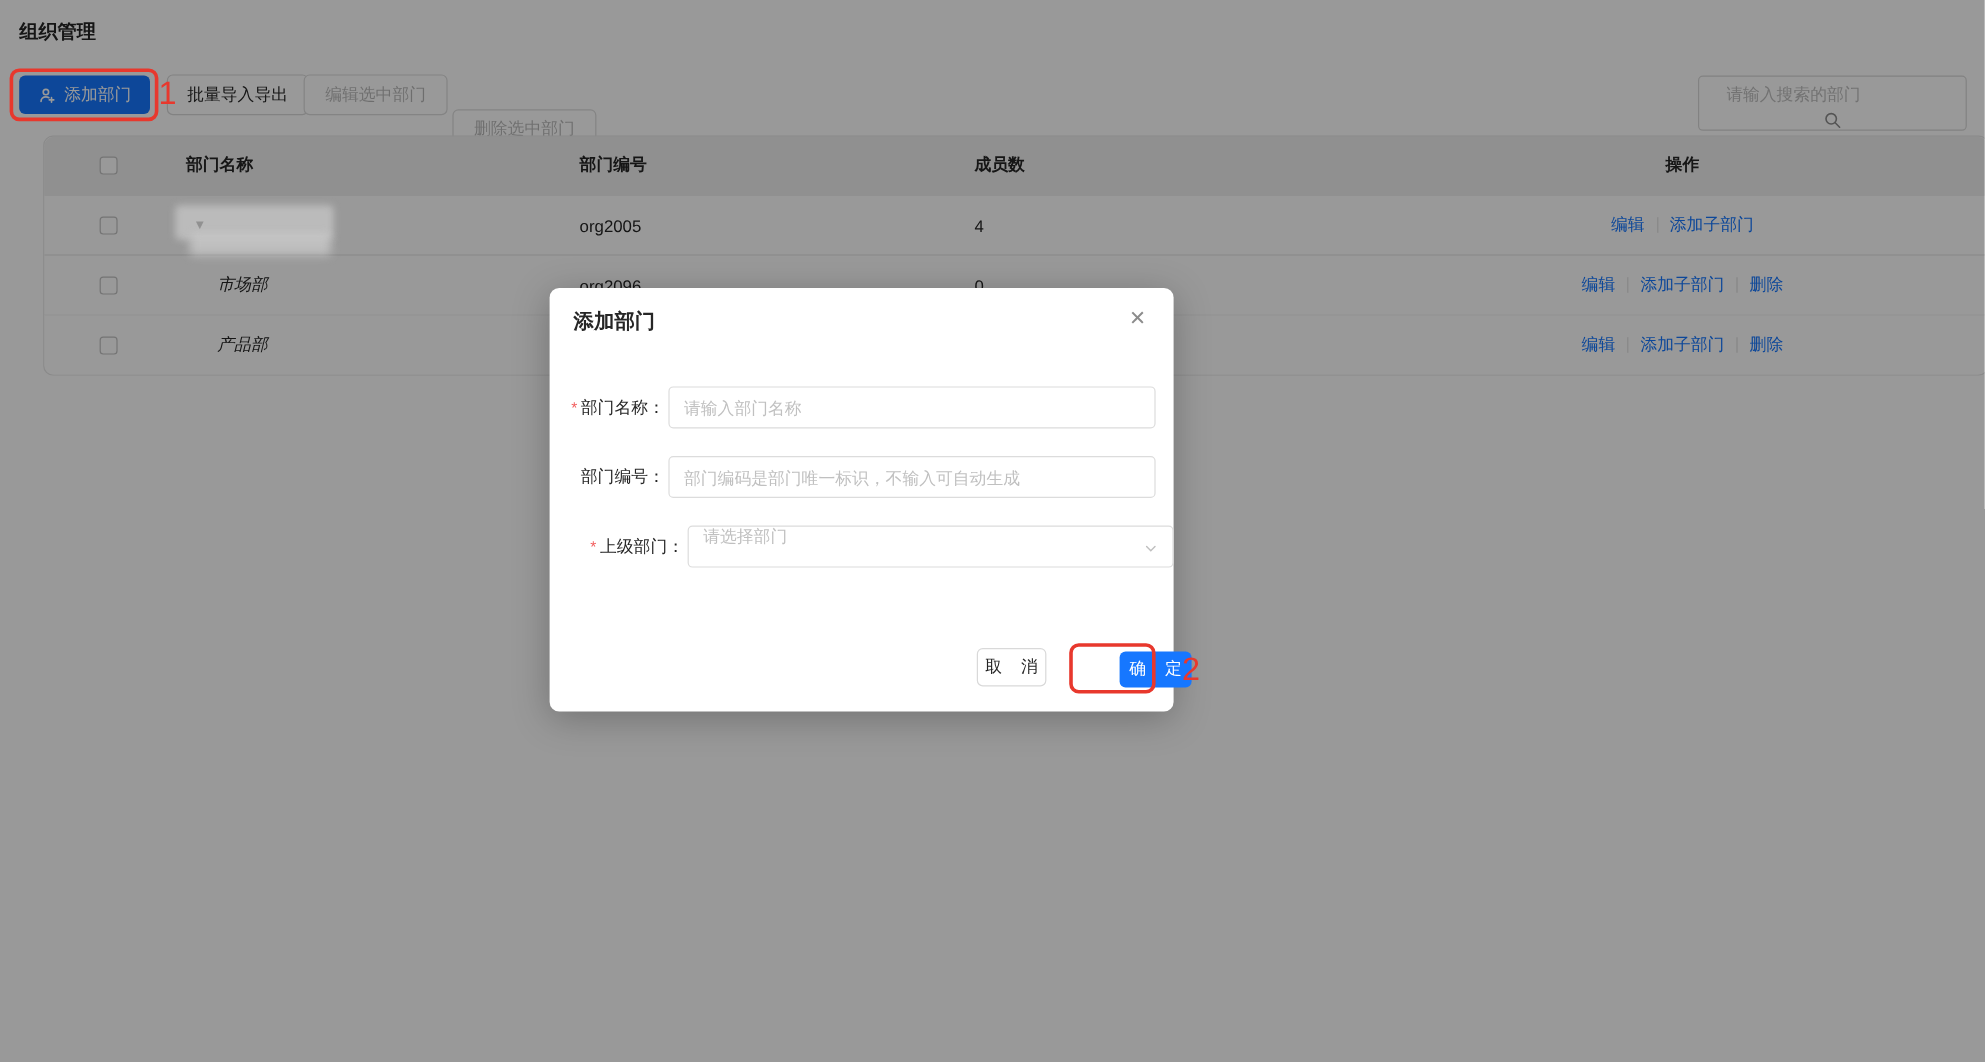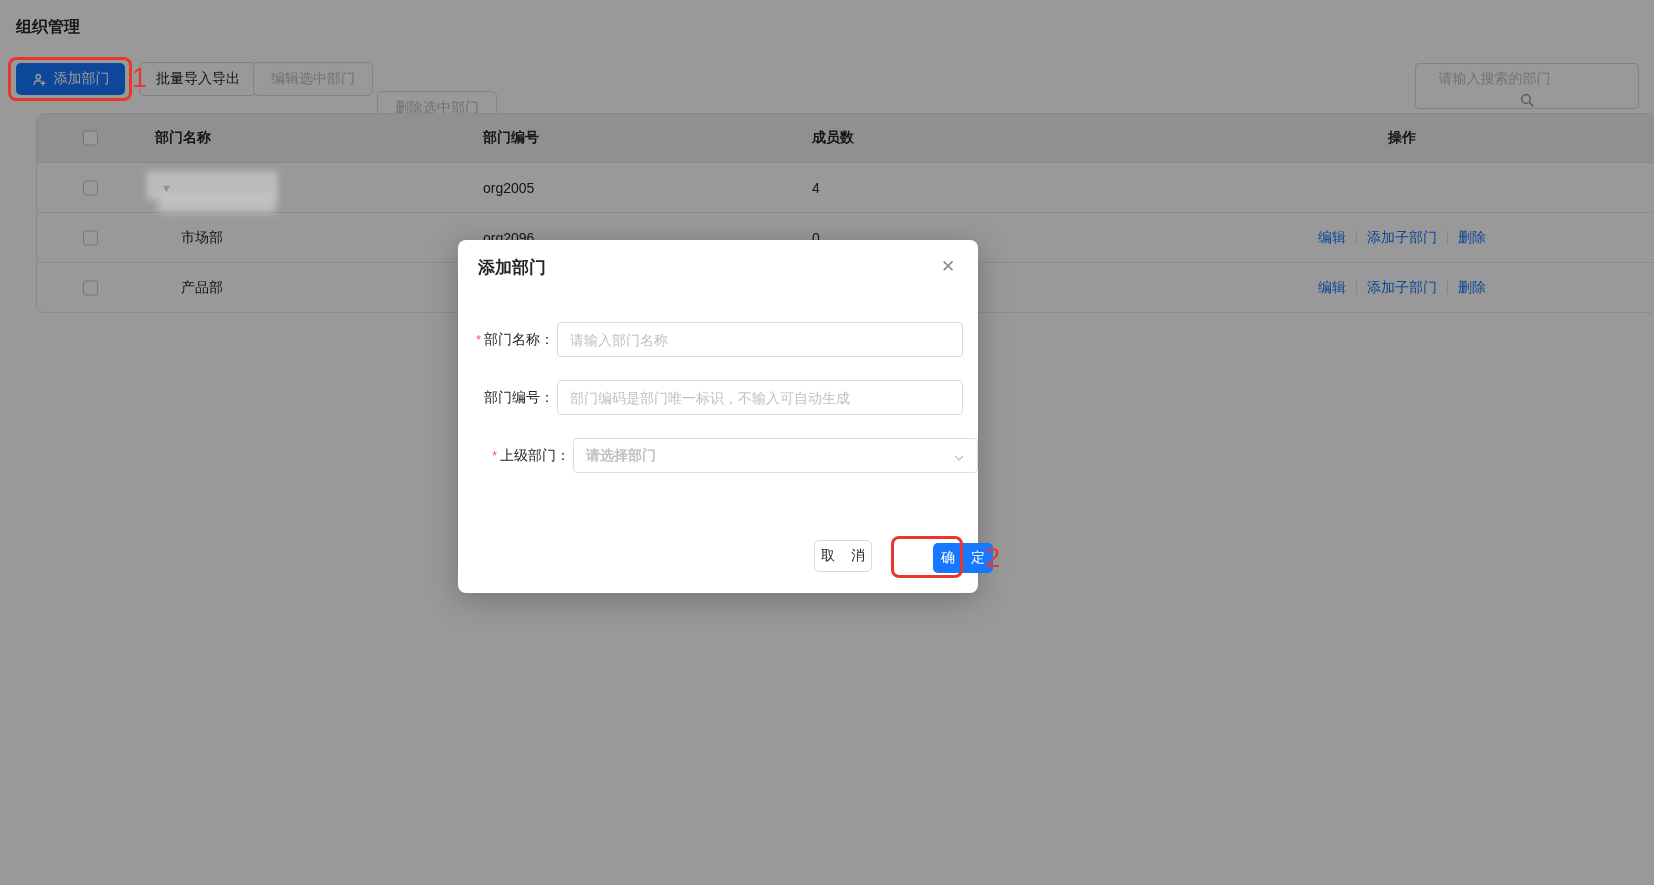--- a/index.html
+++ b/index.html
@@ -26,21 +26,21 @@
 
   
   .table { position: absolute; left: 16px; top: 113px; width: 1621px; border: 1px solid #e6e6e6; border-radius: 8px; background: #fff; margin-left: 20px; }
   .t-header { position: relative; height: 48px; background: #f0f0f0; border-radius: 8px 8px 0 0; font-weight: 600; color: #262626; font-size: 14px; }
   .t-row { position: relative; height: 50px; background: #fff; border-top: 1px solid #e8e8e8; font-size: 14px; color: #262626; }
   .t-row:last-child { border-radius: 0 0 8px 8px; }
   .cell { position: absolute; top: 50%; transform: translateY(-50%); white-space: nowrap; }
   .c-check { left: 46px; }
   .c-name-h { left: 118px; }
   .c-name-parent { left: 124px; display: flex; align-items: center; gap: 6px; }
-  .c-name-child { left: 144px; }
+  .c-name-child { left: 144px; font-style: italic; }
   .c-code { left: 446px; }
   .c-count { left: 775px; }
   .c-ops { left: 1140px; width: 450px; text-align: center; }
   .c-ops-h { left: 1140px; width: 450px; text-align: center; }
   .checkbox { width: 15px; height: 15px; border: 1px solid #c2c2c2; border-radius: 3px; background: #fff; display: inline-block; }
   .expand-caret { font-size: 11px; color: #4a4a4a; line-height: 1; }
   .op-link { color: #1677ff; cursor: pointer; }
   .op-div { display: inline-block; width: 1px; height: 13px; background: #e0e0e0; margin: 0 10px; vertical-align: -2px; }
 
   
@@ -51,24 +51,24 @@
   .mask { position: absolute; inset: 0; background: rgba(0,0,0,0.4); z-index: 10; }
 
   
   .modal { position: absolute; left: 458px; top: 240px; width: 520px; height: 353px; background: #fff; border-radius: 8px; box-shadow: 0 6px 30px rgba(0,0,0,0.25); z-index: 20; }
   .modal-title { position: absolute; left: 20px; top: 16px; font-size: 17px; font-weight: 700; color: #262626; }
   .modal-close { position: absolute; left: 476px; top: 12px; width: 28px; height: 28px; display: flex; align-items: center; justify-content: center; font-size: 17px; color: #8c8c8c; cursor: pointer; }
   .form-row { position: absolute; left: 0; width: 100%; height: 35px; display: flex; align-items: center; }
   .form-row.r1 { top: 82px; } .form-row.r2 { top: 140px; } .form-row.r3 { top: 198px; padding-left: 16px; }
   .f-label { width: 96px; text-align: right; font-size: 14px; color: #262626; flex: 0 0 96px; }
   .req { color: #f25c5c; margin-right: 3px; font-size: 13px; }
-  .f-control { margin-left: 3px; width: 406px; height: 35px; border: 1px solid #dcdcdc; border-radius: 4px; position: relative; display: flex; align-items: center; background: #fff; }
+  .f-control { margin-left: 3px; width: 406px; height: 35px; border: 1px solid #dcdcdc; border-radius: 4px; position: relative; display: flex; align-items: flex-start; background: #fff; }
   .f-control input { width: 100%; height: 100%; border: none; outline: none; padding: 0 12px; font-size: 14px; color: #262626; background: transparent; border-radius: 4px; font-family: inherit; }
   .f-control input::placeholder { color: #c0c0c0; }
-  .sel-placeholder { padding-left: 12px; font-size: 14px; color: #c0c0c0; font-weight: bold; }
+  .sel-placeholder { padding-left: 12px; font-size: 14px; color: #c0c0c0; }
   .sel-arrow { position: absolute; right: 12px; top: 11px; color: #bfbfbf; }
   .m-footer-btn { position: absolute; border-radius: 5px; font-size: 14px; display: flex; align-items: center; justify-content: center; cursor: pointer; letter-spacing: 6px; text-indent: 6px; }
   #btn-cancel { left: 356px; top: 300px; width: 58px; height: 32px; background: #fff; border: 1px solid #d9d9d9; color: #262626; }
   #btn-ok { left: 440px; top: 303px; width: 60px; height: 30px; background: #1677ff; border: none; color: #fff; margin-left: 35px; }
 
   
   .anno-box { position: absolute; border: 3px solid #e8382d; border-radius: 8px; z-index: 30; pointer-events: none; }
   #anno-box-1 { left: 8px; top: 57px; width: 124px; height: 44px; }
   #anno-box-2 { left: 891px; top: 536px; width: 72px; height: 42px; }
   .anno-num { position: absolute; color: #e8382d; font-size: 27px; font-weight: 400; z-index: 30; line-height: 1; }
@@ -123,20 +123,23 @@
     </div>
 
     <div class="t-row">
       <span class="cell c-check checkbox"></span>
       <span class="cell c-name-parent">
         <span class="expand-caret">▼</span>
         <span></span>
       </span>
       <span class="cell c-code">org2005</span>
       <span class="cell c-count">4</span>
+      <span class="cell c-ops">
+        <span class="op-link">编辑</span><span class="op-div"></span><span class="op-link">添加子部门</span>
+      </span>
     </div>
 
     <div class="t-row">
       <span class="cell c-check checkbox"></span>
       <span class="cell c-name-child">市场部</span>
       <span class="cell c-code">org2096</span>
       <span class="cell c-count">0</span>
       <span class="cell c-ops">
         <span class="op-link">编辑</span><span class="op-div"></span><span class="op-link">添加子部门</span><span class="op-div"></span><span class="op-link">删除</span>
       </span>

